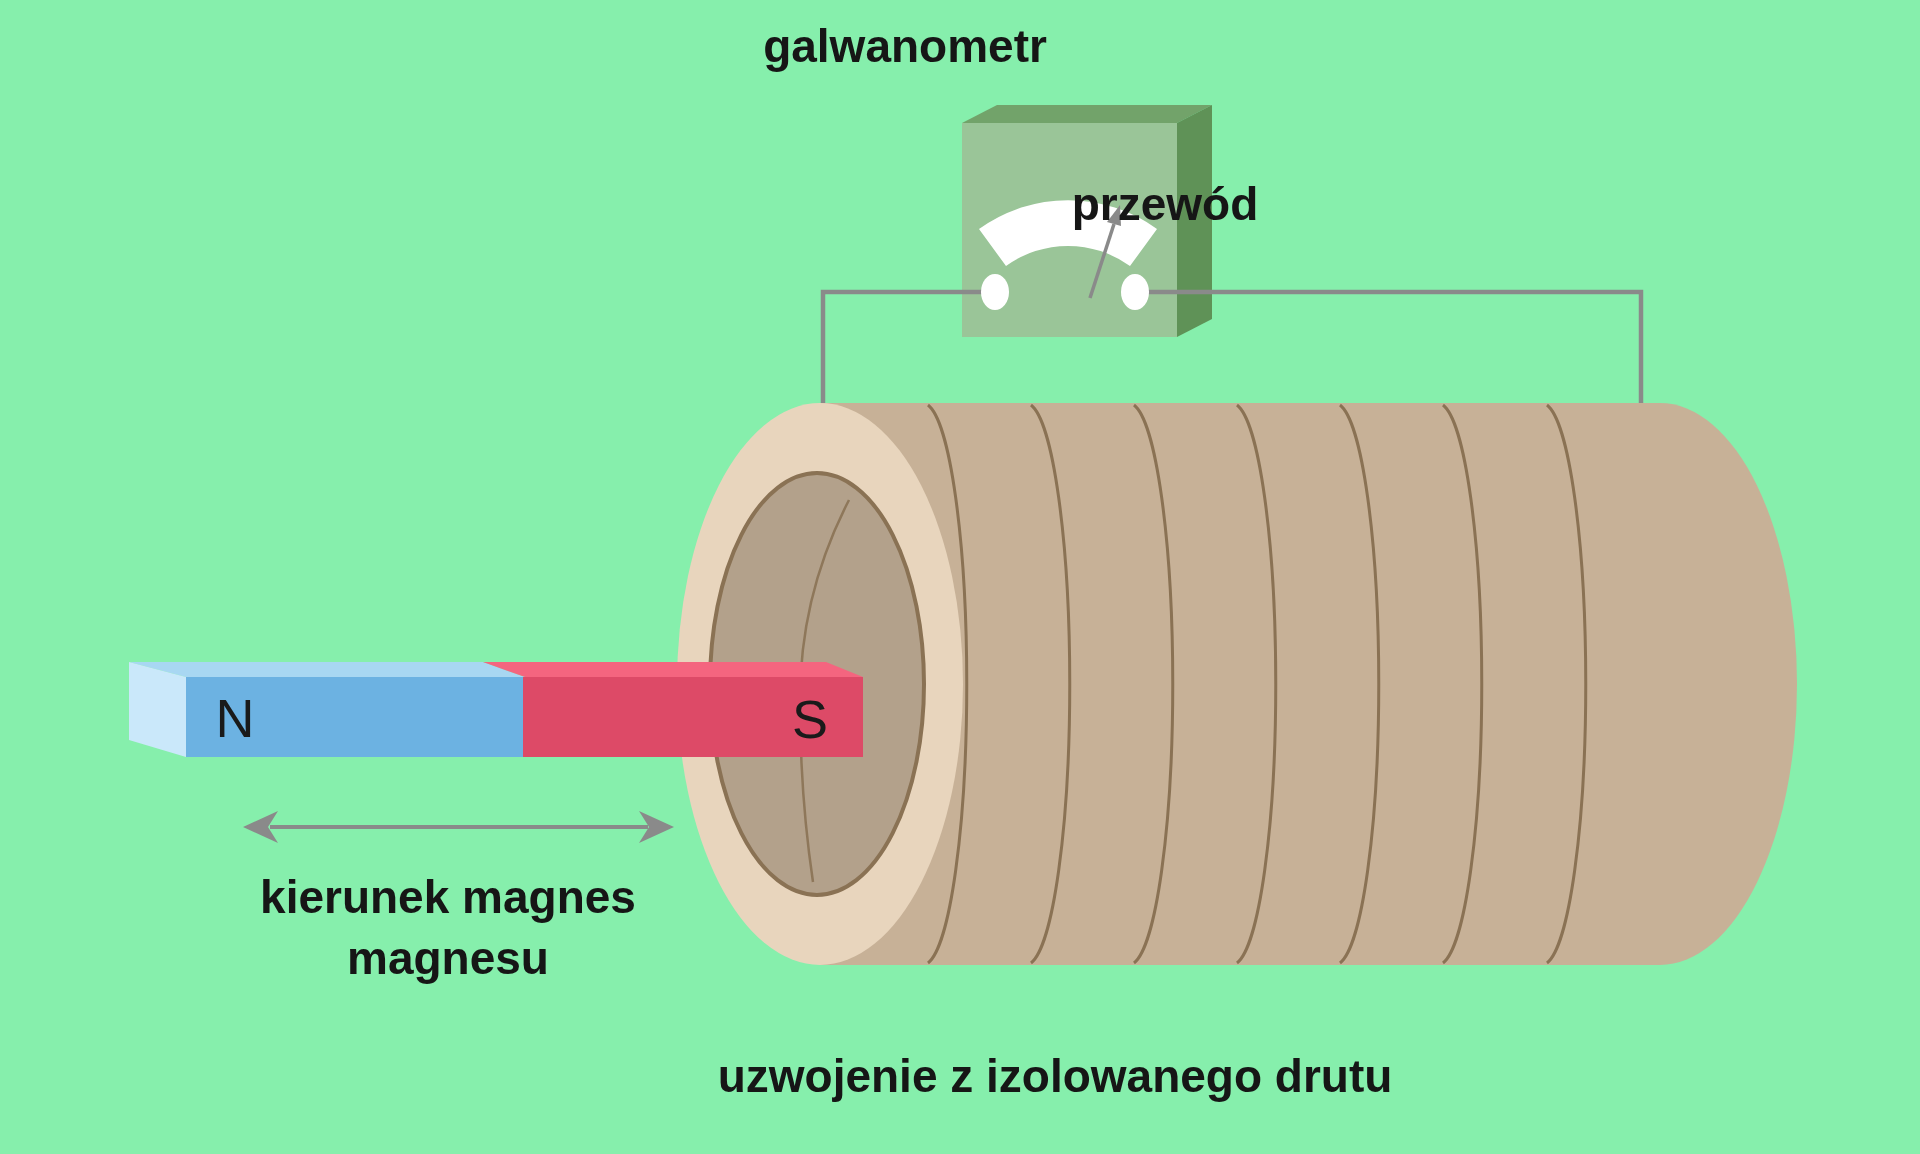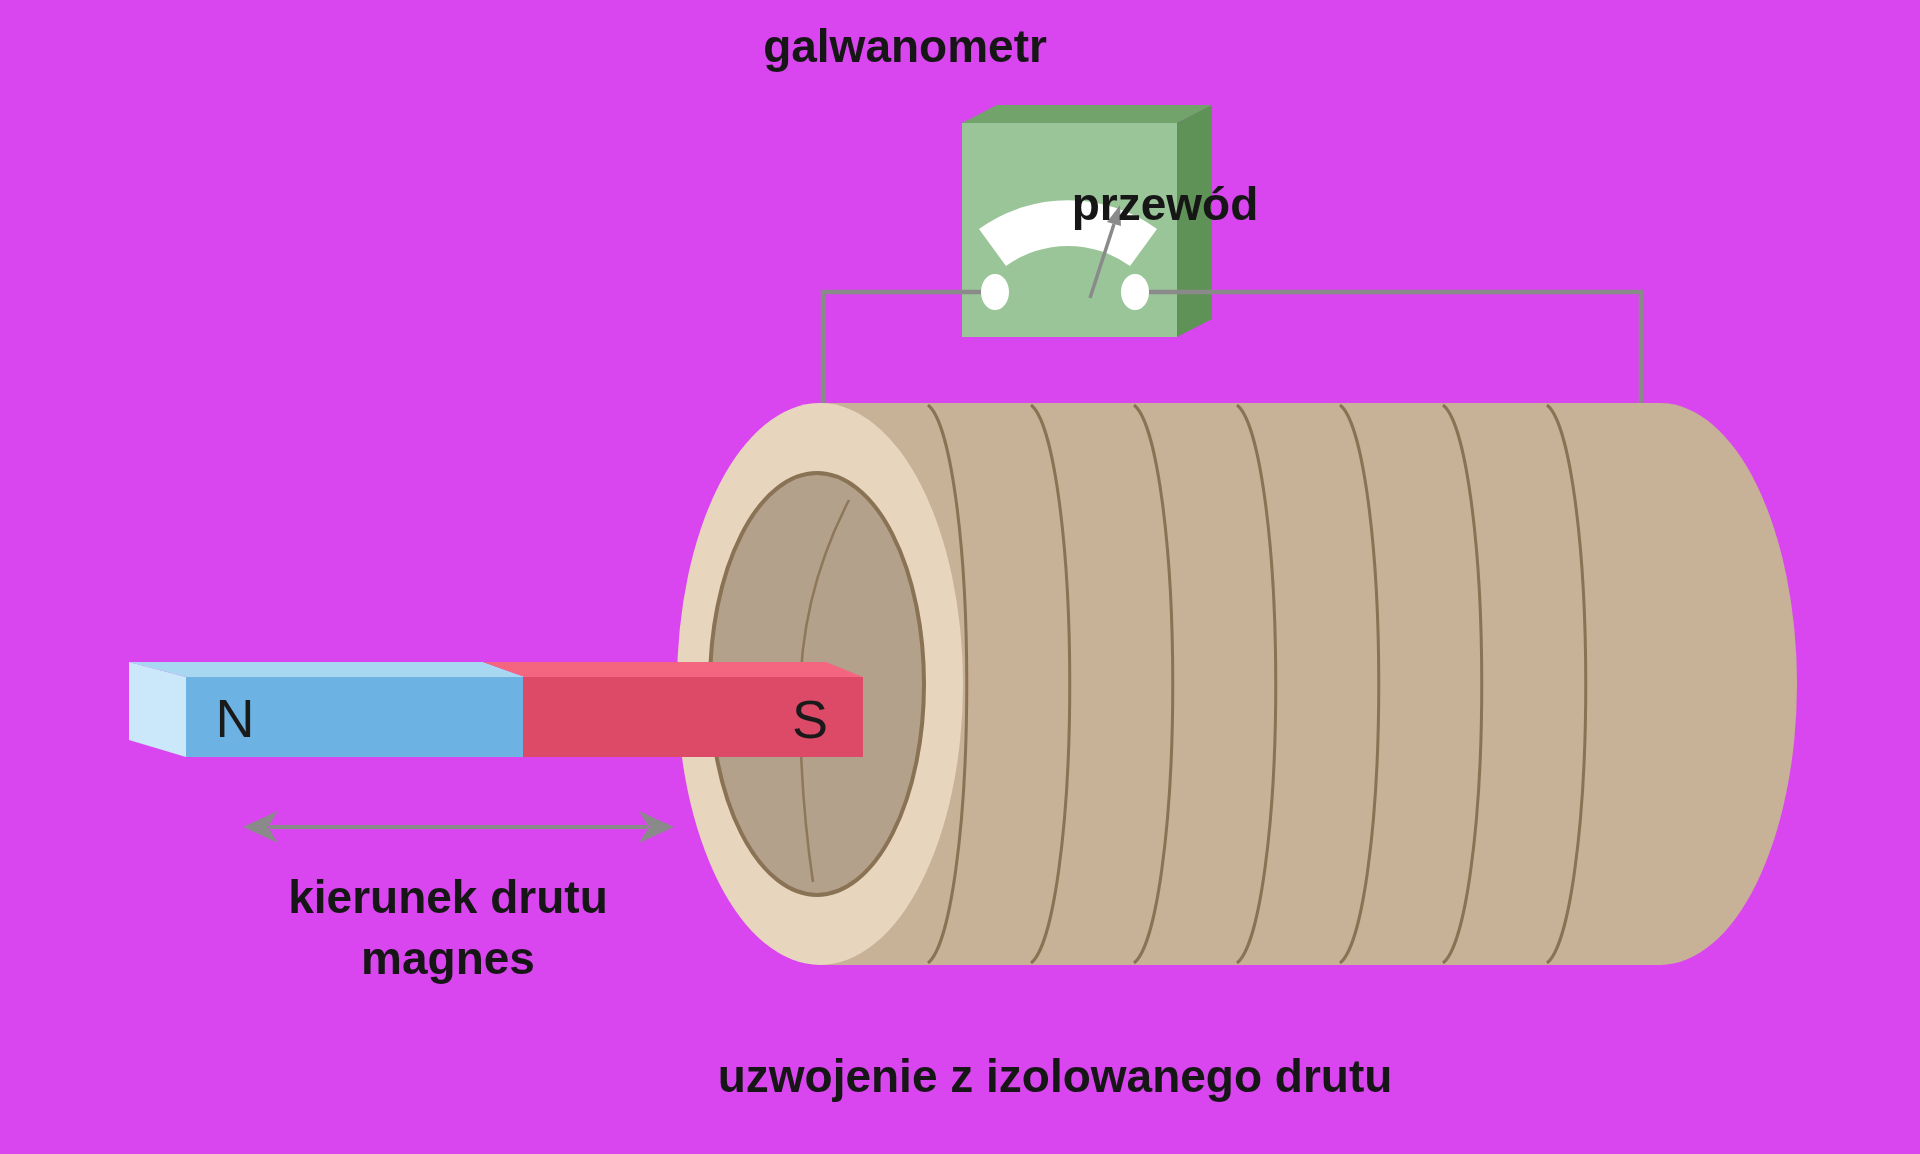--- a/index.html
+++ b/index.html
@@ -4,21 +4,21 @@
 <style>
   html, body {
     margin: 0;
     padding: 0;
     background: #ffffff;
   }
   .canvas {
     position: relative;
     width: 1920px;
     height: 1154px;
-    background: #d946ef;
+    background: #86efac;
     overflow: hidden;
     font-family: "Liberation Sans", "DejaVu Sans", sans-serif;
   }
   .scene {
     position: absolute;
     left: 0;
     top: 0;
   }
   .lbl {
     position: absolute;
@@ -97,22 +97,22 @@
       <polygon points="674,827 639,811 649,827 639,843" fill="#8a8a8a"></polygon>
     </g>
   </svg>
 
   <div class="lbl" style="left:905px; top:20px;">galwanometr</div>
 
   <div class="lbl" style="left:1165px; top:178px;text-align:right;">przewód</div>
 
 
   <div class="lbl two-line" style="left:448px; top:867px;">
-    <div>kierunek drutu</div>
-    <div>magnes</div>
+    <div>kierunek magnes</div>
+    <div>magnesu</div>
   </div>
 
   <div class="lbl" style="left:1055px; top:1050px;text-align:right;">uzwojenie z izolowanego drutu</div>
 
   <div class="pole" style="left:235px; top:691px;">N</div>
 
   <div class="pole" style="left:810px; top:692px;">S</div>
 
 </div>
 

